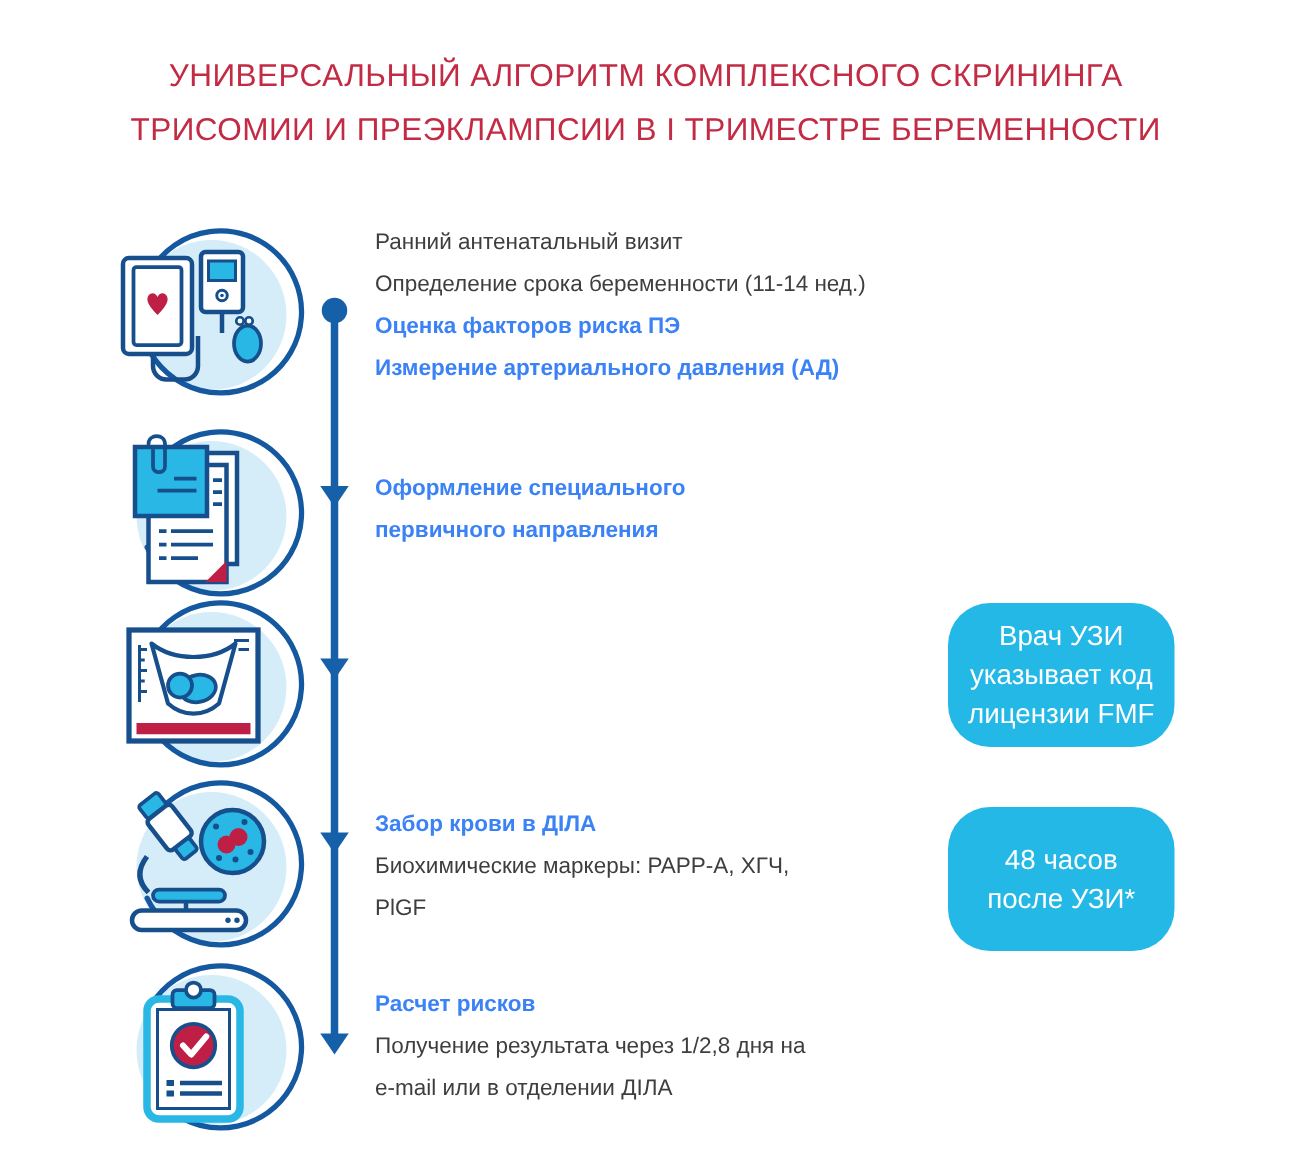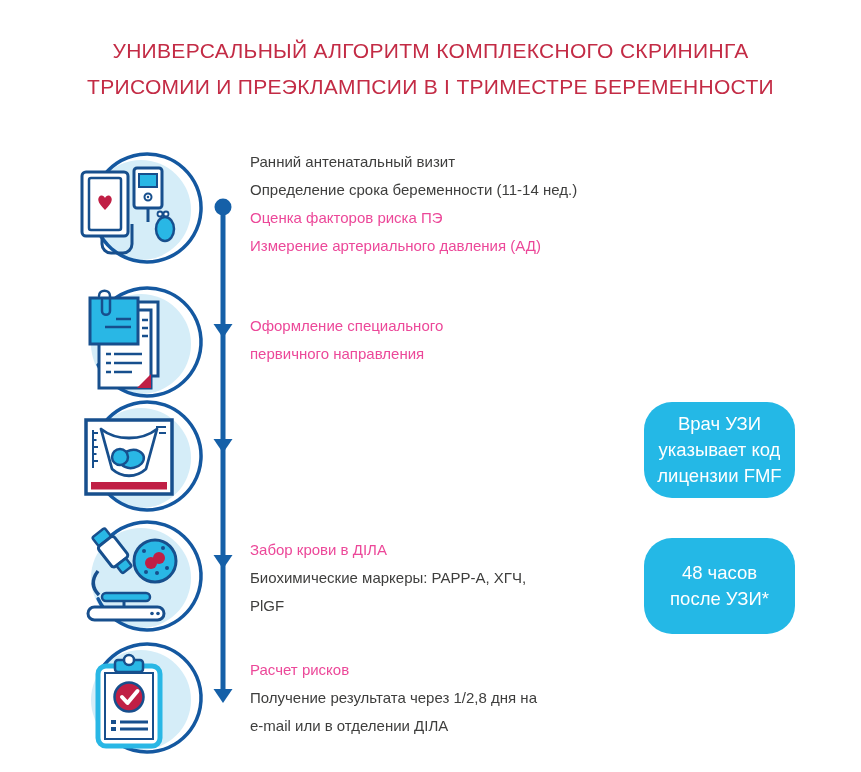--- a/index.html
+++ b/index.html
@@ -8,25 +8,25 @@
     font-family:"Liberation Sans","DejaVu Sans",sans-serif;
   }
   .title{
     position:absolute;top:33px;left:0;width:100%;text-align:center;
     color:#c32b45;font-weight:400;font-size:21px;line-height:36px;letter-spacing:.3px;
   }
   .step-icon{position:absolute;left:68px;}
   .timeline{position:absolute;left:203px;top:186px;}
   .step-text{position:absolute;left:250px;font-size:15px;line-height:28px;color:#3e3e3d;}
   .step-text .line{white-space:nowrap;}
-  .step-text .line.bold{font-weight:400;color:#ec4899;}
+  .step-text .line.bold{font-weight:700;color:#3b82f6;}
   .callout{
     position:absolute;left:632px;width:151px;height:96px;background:#24b8e6;
     border-radius:28px;color:#ffffff;font-size:18.5px;line-height:26px;text-align:center;
-    display:flex;flex-direction:column;justify-content:center;margin-left:12px;
+    display:flex;flex-direction:column;justify-content:center;
   }
 </style>
 </head>
 <body>
 
 <div class="page">
 
   <div class="title">
     <div>УНИВЕРСАЛЬНЫЙ АЛГОРИТМ КОМПЛЕКСНОГО СКРИНИНГА</div>
     <div>ТРИСОМИИ И ПРЕЭКЛАМПСИИ В I ТРИМЕСТРЕ БЕРЕМЕННОСТИ</div>

